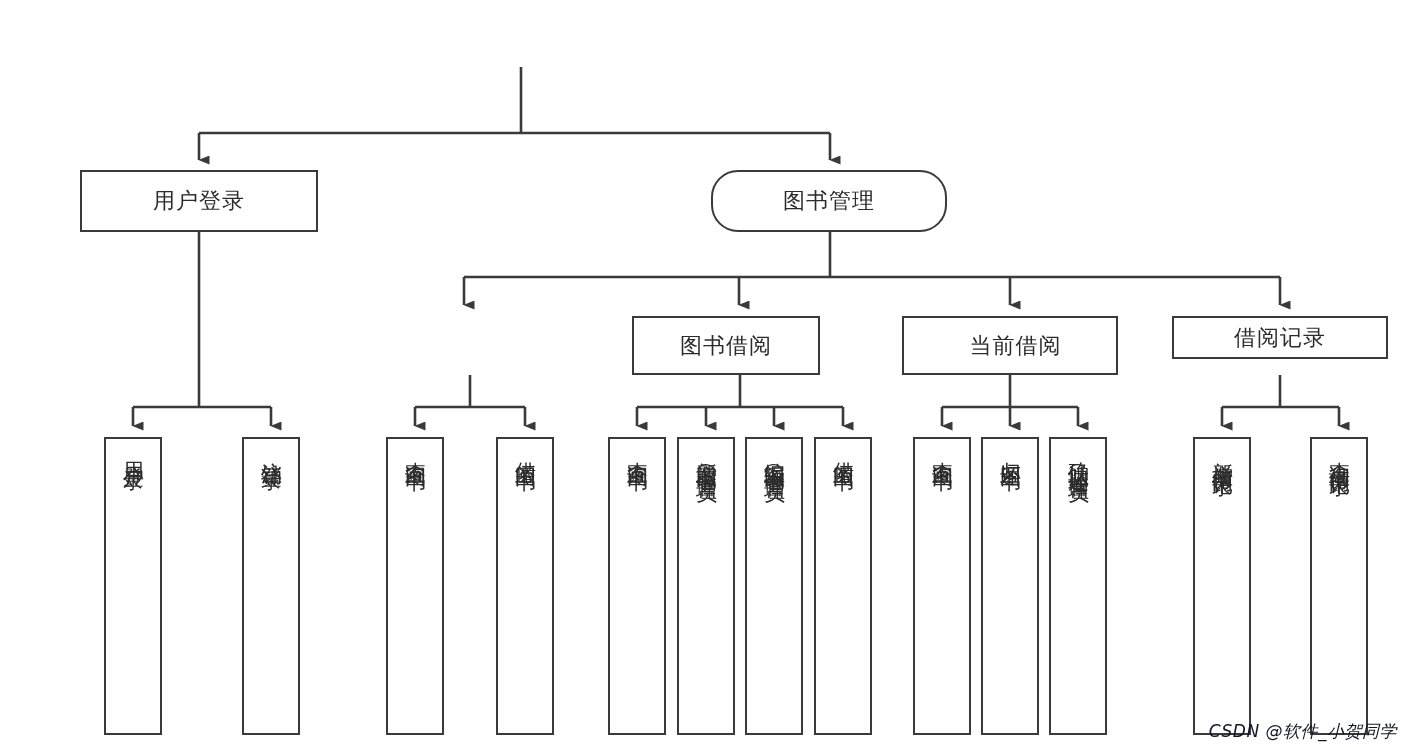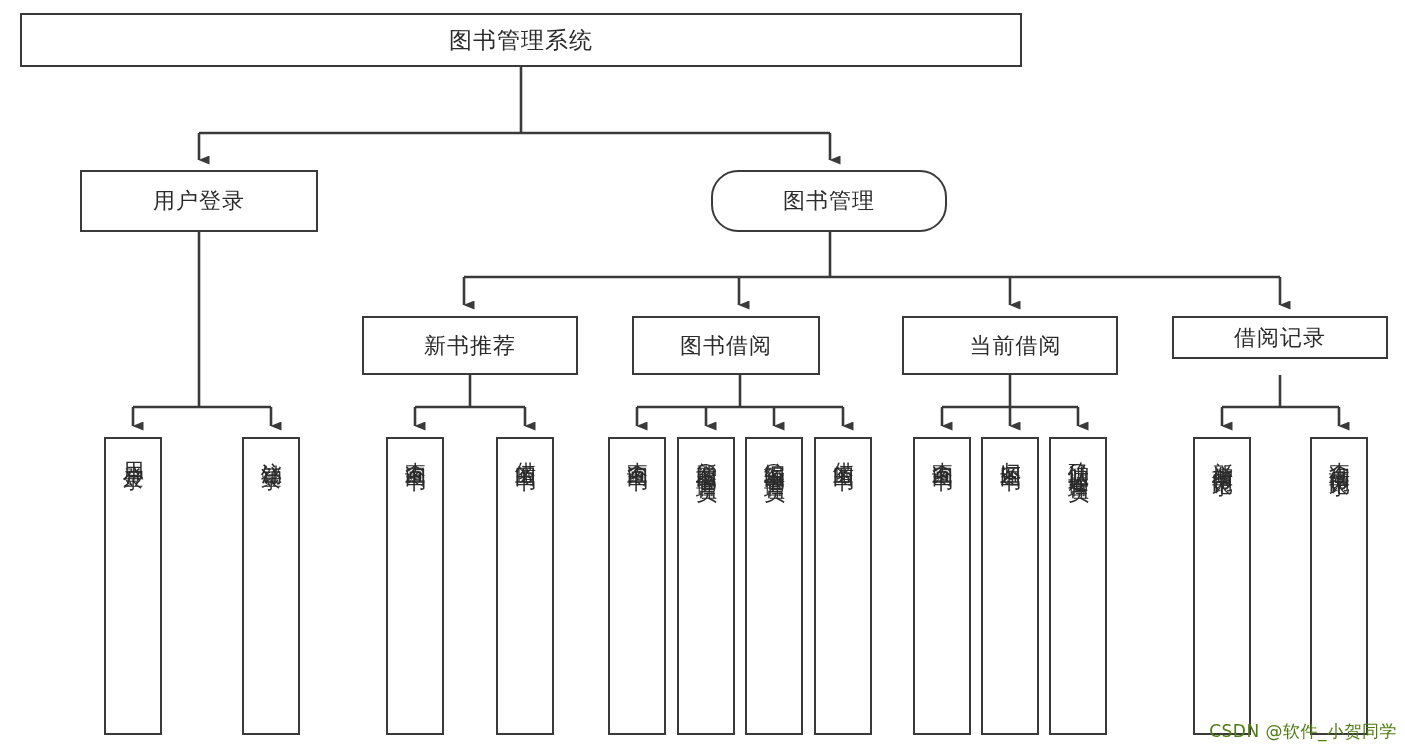--- a/index.html
+++ b/index.html
@@ -9,22 +9,22 @@
   svg#wires{position:absolute;left:0;top:0;width:1405px;height:747px;pointer-events:none;}
   .node{position:absolute;box-sizing:border-box;background:#ffffff;
         border:2.5px solid #3a3a3a;display:flex;align-items:center;
         justify-content:center;color:#2b2b2b;}
   .node.h{font-size:22px;letter-spacing:1px;}
   .node.root{font-size:23px;}
   .node.leaf{writing-mode:vertical-rl;text-orientation:upright;
              font-size:21px;letter-spacing:3px;line-height:1;
              padding-top:6px;justify-content:flex-start;align-items:center;}
   .node.leaf .lbl{writing-mode:vertical-rl;text-orientation:upright;white-space:nowrap;}
-  .watermark{position:absolute;right:8px;bottom:4px;font-size:17px;color:#4d7c0f;
-             letter-spacing:0.5px;white-space:nowrap;}
+  .watermark{position:absolute;right:8px;bottom:4px;font-size:17px;color:#0f172a;
+             letter-spacing:0.5px;white-space:nowrap;font-style:italic;}
 </style>
 </head>
 <body>
 
 <div id="canvas">
 
   <svg id="wires" viewBox="0 0 1405 747" xmlns="http://www.w3.org/2000/svg">
     <defs>
       <marker id="arw" markerWidth="9" markerHeight="11" refX="4.5" refY="10.5" orient="auto" markerUnits="userSpaceOnUse">
         <path d="M0,0 L9,0 L4.5,11 Z" fill="#3a3a3a"></path>
@@ -67,34 +67,28 @@
       <path d="M1010,407 L1010,426" marker-end="url(#arw)"></path>
       <path d="M1078,407 L1078,426" marker-end="url(#arw)"></path>
 
       <path d="M1280,375 L1280,407"></path>
       <path d="M1222,407 L1339,407"></path>
       <path d="M1222,407 L1222,426" marker-end="url(#arw)"></path>
       <path d="M1339,407 L1339,426" marker-end="url(#arw)"></path>
     </g>
   </svg>
 
-  <div class="node root h" style="left:20px;top:13px;width:1002px;height:54px;">
-    <span class="lbl">图书管理系统</span>
-  </div>
 
   <div class="node h" style="left:80px;top:170px;width:238px;height:62px;">
     <span class="lbl">用户登录</span>
   </div>
   <div class="node h" style="left:711px;top:170px;width:236px;height:62px;border-radius:27px;">
     <span class="lbl">图书管理</span>
   </div>
 
-  <div class="node h" style="left:362px;top:316px;width:216px;height:59px;">
-    <span class="lbl">新书推荐</span>
-  </div>
   <div class="node h" style="left:632px;top:316px;width:188px;height:59px;">
     <span class="lbl">图书借阅</span>
   </div>
   <div class="node h" style="left:902px;top:316px;width:216px;height:59px;padding-left:11px;">
     <span class="lbl">当前借阅</span>
   </div>
   <div class="node h" style="left:1172px;top:316px;width:216px;height:43px;">
     <span class="lbl">借阅记录</span>
   </div>
 

